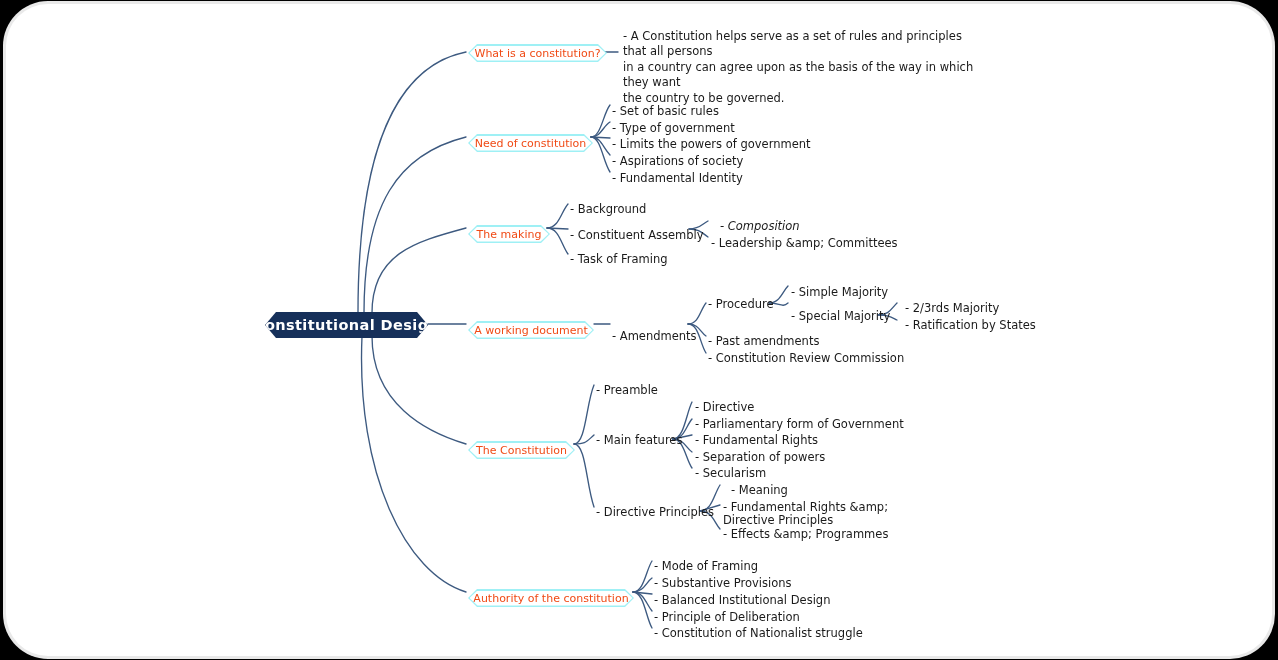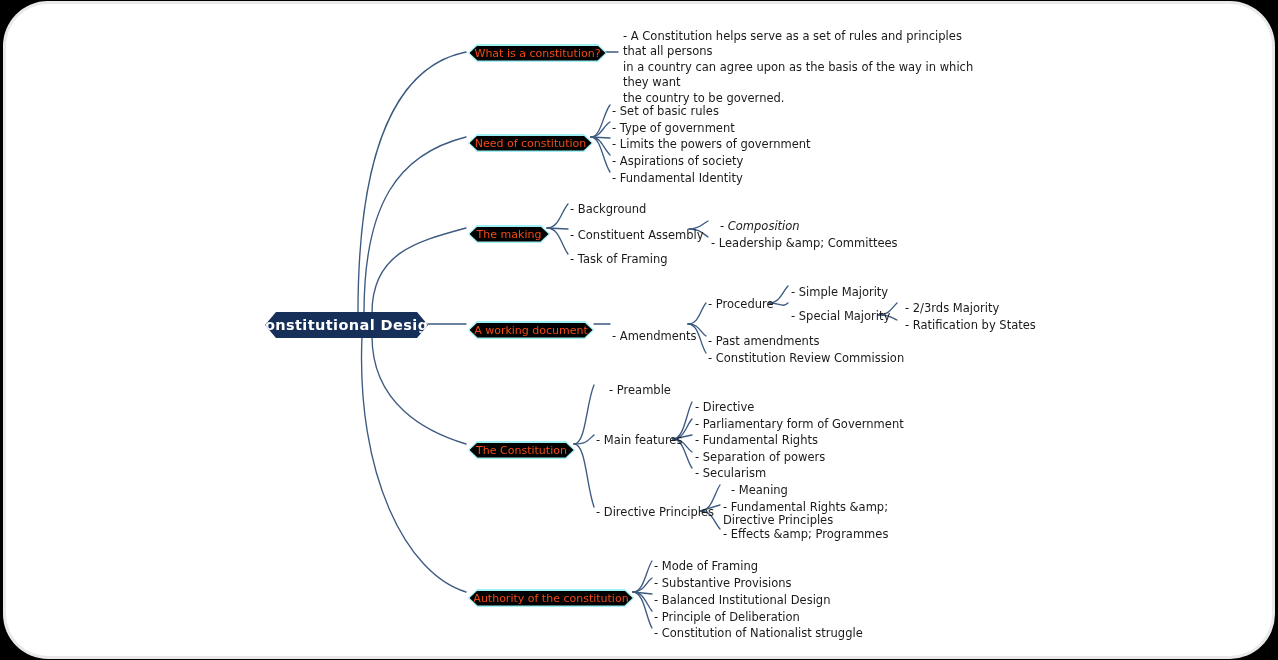--- a/index.html
+++ b/index.html
@@ -76,21 +76,21 @@
     background: #9ff0f5;
     -webkit-clip-path: polygon(9px 0, calc(100% - 9px) 0, 100% 50%, calc(100% - 9px) 100%, 9px 100%, 0 50%);
     clip-path: polygon(9px 0, calc(100% - 9px) 0, 100% 50%, calc(100% - 9px) 100%, 9px 100%, 0 50%);
   }
   .topic-node .inner {
     display: flex;
     align-items: center;
     justify-content: center;
     width: calc(100% - 3px);
     height: calc(100% - 3px);
-    background: #000000;
+    background: #ffffff;
     color: #f04a15;
     font-size: 11px;
     white-space: nowrap;
     -webkit-clip-path: polygon(8px 0, calc(100% - 8px) 0, 100% 50%, calc(100% - 8px) 100%, 8px 100%, 0 50%);
     clip-path: polygon(8px 0, calc(100% - 8px) 0, 100% 50%, calc(100% - 8px) 100%, 8px 100%, 0 50%);
   }
 
   
   .leaf {
     position: absolute;
@@ -214,21 +214,21 @@
 
       <div class="leaf" style="left:606px; top:320px;margin-top:6px;">- Amendments</div>
       <div class="leaf" style="left:702px; top:294px;">- Procedure</div>
       <div class="leaf" style="left:702px; top:331px;">- Past amendments</div>
       <div class="leaf" style="left:702px; top:348px;">- Constitution Review Commission</div>
       <div class="leaf" style="left:785px; top:282px;">- Simple Majority</div>
       <div class="leaf" style="left:785px; top:306px;">- Special Majority</div>
       <div class="leaf" style="left:899px; top:298px;">- 2/3rds Majority</div>
       <div class="leaf" style="left:899px; top:315px;">- Ratification by States</div>
 
-      <div class="leaf" style="left:590px; top:380px;margin-left:13px;">- Preamble</div>
+      <div class="leaf" style="left:590px; top:380px;">- Preamble</div>
       <div class="leaf" style="left:590px; top:430px;">- Main features</div>
       <div class="leaf" style="left:590px; top:502px;">- Directive Principles</div>
 
       <div class="leaf" style="left:689px; top:397px;">- Directive</div>
       <div class="leaf" style="left:689px; top:414px;">- Parliamentary form of Government</div>
       <div class="leaf" style="left:689px; top:430px;">- Fundamental Rights</div>
       <div class="leaf" style="left:689px; top:447px;">- Separation of powers</div>
       <div class="leaf" style="left:689px; top:463px;">- Secularism</div>
 
       <div class="leaf" style="left:717px; top:480px;margin-left:8px;">- Meaning</div>

